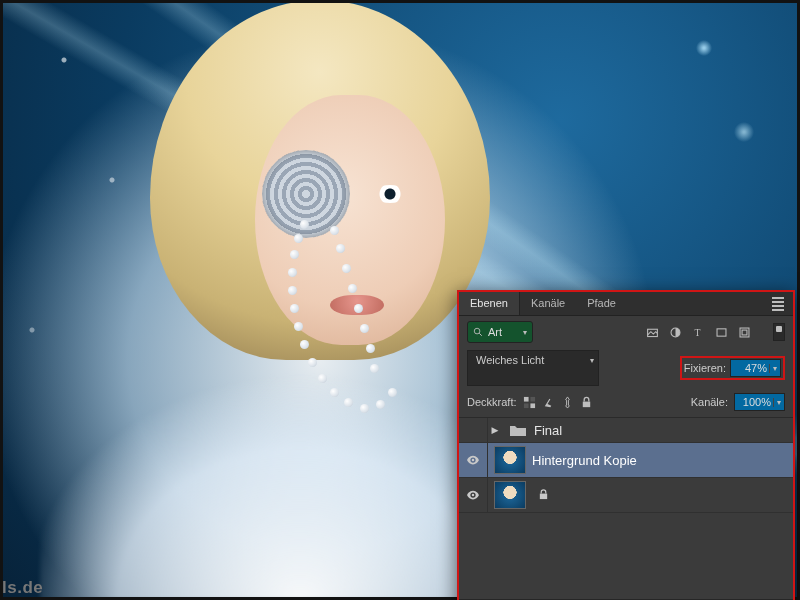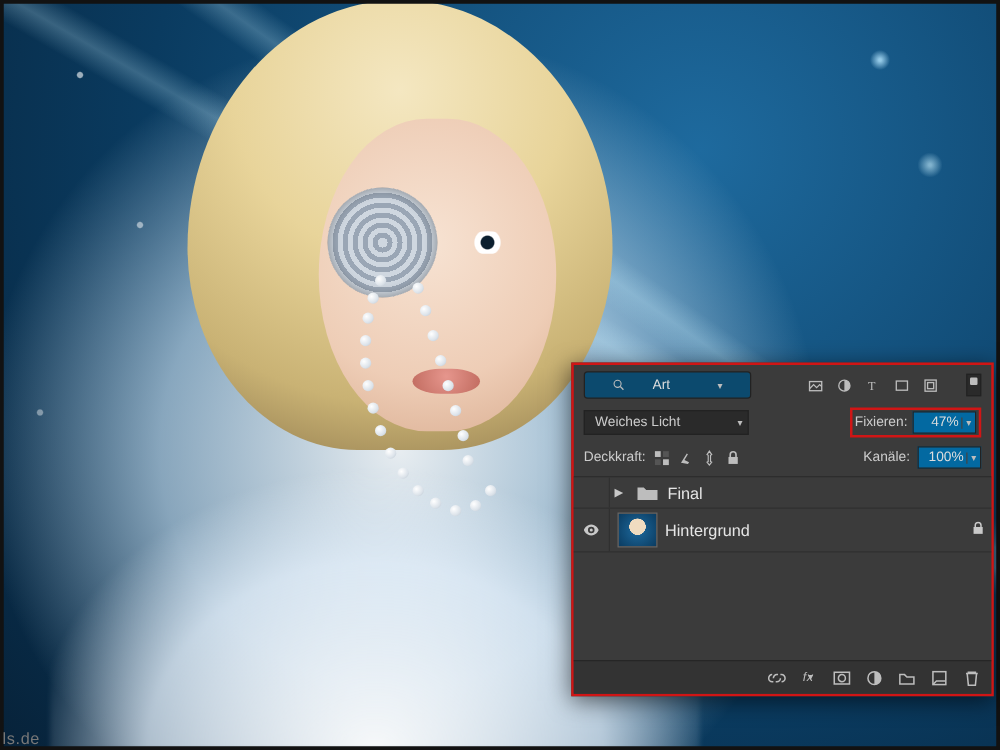--- a/index.html
+++ b/index.html
@@ -32,43 +32,43 @@
     box-shadow:inset 0 0 10px rgba(0,0,0,.4);}
   .lips{position:absolute;left:330px;top:295px;width:54px;height:20px;border-radius:50%/60%;
     background:radial-gradient(circle at 50% 30%, #e6968d, #c06a5e);}
   .pearls{position:absolute;left:270px;top:220px;width:140px;height:260px;pointer-events:none}
   .pearls span{position:absolute;width:9px;height:9px;border-radius:50%;
     background:radial-gradient(circle at 35% 35%, #fff, #dce3ea 60%, #b8c3cf);}
   .feathers{position:absolute;left:40px;top:300px;width:520px;height:300px;
     background:
       radial-gradient(ellipse 70% 100% at 50% 100%, rgba(255,255,255,.95), rgba(235,245,255,.7) 50%, transparent 75%);
     filter:blur(2px);}
-  .watermark{position:absolute;left:2px;bottom:2px;color:#777;font-size:13px;font-weight:400;letter-spacing:.5px}
+  .watermark{position:absolute;left:2px;bottom:2px;color:#777;font-size:17px;font-weight:700;letter-spacing:.5px}
   .frame{position:absolute;inset:0;box-shadow:inset 0 0 0 3px #121212;pointer-events:none}
 
   
   .panel{position:absolute;right:5px;top:290px;width:334px;background:#3b3b3b;
     border:2px solid #d01515;box-shadow:0 4px 18px rgba(0,0,0,.6);color:#ccc;font-size:11px}
   .tabs{display:flex;align-items:center;background:#2f2f2f;border-bottom:1px solid #222}
   .tab{padding:5px 11px 6px;color:#b8b8b8;cursor:default}
   .tab.active{background:#3b3b3b;color:#e5e5e5;border-right:1px solid #222}
   .tabs .spacer{flex:1}
   .menu-btn{width:22px;height:22px;display:flex;flex-direction:column;justify-content:center;align-items:center;gap:2px;padding:0 4px}
   .menu-btn i{display:block;width:12px;height:2px;background:#bdbdbd}
   .row{display:flex;align-items:center;gap:6px;padding:5px 8px 4px}
-  .search{display:flex;align-items:center;gap:20px;background:#0c4a6e;border:1px solid #222;border-radius:3px;padding:1px 22px;height:18px}
+  .search{display:flex;align-items:center;gap:3px;background:#14532d;border:1px solid #222;border-radius:3px;padding:1px 5px;height:18px}
   .search svg{width:10px;height:10px;fill:#bdbdbd}
   .search input{background:none;border:none;color:#ddd;font-size:11px;width:28px;outline:none}
   .search .dn{color:#bdbdbd;font-size:8px;margin-left:2px}
   .filtericons{display:flex;gap:6px;margin-left:auto;color:#bdbdbd}
   .fi{width:15px;height:15px;display:flex;align-items:center;justify-content:center;border:1px solid transparent}
   .fi svg{width:13px;height:13px;fill:none;stroke:#bdbdbd;stroke-width:1.3}
   .sep{flex:1}
   .row2{display:flex;align-items:center;padding:3px 8px 4px;gap:6px}
-  .blend{display:flex;align-items:center;background:#2a2a2a;border:1px solid #222;height:18px;padding:0 4px 0 8px;min-width:118px;justify-content:space-between}
+  .blend{display:flex;align-items:center;background:#2a2a2a;border:1px solid #222;height:18px;padding:0 4px 16px 8px;min-width:118px;justify-content:space-between}
   .blend .dn{font-size:8px;color:#bdbdbd}
   .lbl{color:#ccc;white-space:nowrap}
   .opac-wrap{border:2px solid #d01515;display:flex;align-items:center;padding:1px 2px;margin-left:auto}
   .numfield{display:flex;align-items:center;background:#0369a1;border:1px solid #222;height:16px}
   .numfield input{background:none;border:none;color:#ddd;font-size:11px;width:34px;text-align:right;padding:0 2px;outline:none}
   .numfield .dn{font-size:8px;color:#bdbdbd;padding:0 3px;border-left:1px solid #444}
   .row3{display:flex;align-items:center;padding:3px 8px 6px;gap:6px;border-bottom:1px solid #2a2a2a}
   .lockicons{display:flex;gap:5px;align-items:center}
   .lockicons .li{width:14px;height:14px;display:flex;align-items:center;justify-content:center}
   .lockicons svg{width:13px;height:13px;fill:#bdbdbd;stroke:#bdbdbd}
@@ -132,20 +132,32 @@
     <span style="left:78px;top:64px"></span>
       <span style="left:84px;top:84px"></span>
       <span style="left:90px;top:104px"></span>
     <span style="left:96px;top:124px"></span>
       <span style="left:100px;top:144px"></span>
   </div>
   <div class="frame"></div>
   <div class="watermark">ls.de</div>
 
   <div class="panel">
+    <div class="tabs">
+      <div class="tab active">Ebenen</div>
+      <div class="tab">Kanäle</div>
+      <div class="tab">Pfade</div>
+      <div class="spacer"></div>
+      <div class="menu-btn">
+          <i></i>
+          <i></i>
+          <i></i>
+          <i></i>
+        </div>
+    </div>
 
     <div class="row">
       <div class="search">
         <svg viewBox="0 0 16 16">
             <circle cx="6.5" cy="6.5" r="4.5" fill="none" stroke="#bdbdbd" stroke-width="1.4"></circle>
             <line x1="10" y1="10" x2="14" y2="14" stroke="#bdbdbd" stroke-width="1.6"></line>
           </svg>
         <input value="Art" style="">
         <span class="dn">▾</span>
       </div>
@@ -240,32 +252,43 @@
         <div class="eye"></div>
         <span class="disclose">▶</span>
         <div class="thumb folder">
           <svg viewBox="0 0 18 14">
               <path d="M1 3h5l2 2h9v8H1z"></path>
             </svg>
         </div>
         <span class="lname">Final</span>
       </div>
 
+      <div class="layer sel">
+        <div class="eye">
+          <svg viewBox="0 0 16 16">
+              <path d="M8 3C4 3 1.3 7 1.3 8S4 13 8 13s6.7-4 6.7-5S12 3 8 3zm0 8a3 3 0 1 1 0-6 3 3 0 0 1 0 6z"></path>
+              <circle cx="8" cy="8" r="1.4"></circle>
+            </svg>
+        </div>
+        <div class="thumb">
+            <div class="mini"></div>
+          </div>
+        <span class="lname">Hintergrund Kopie</span>
+      </div>
 
       <div class="layer">
         <div class="eye">
           <svg viewBox="0 0 16 16">
               <path d="M8 3C4 3 1.3 7 1.3 8S4 13 8 13s6.7-4 6.7-5S12 3 8 3zm0 8a3 3 0 1 1 0-6 3 3 0 0 1 0 6z"></path>
               <circle cx="8" cy="8" r="1.4"></circle>
             </svg>
         </div>
         <div class="thumb">
             <div class="mini"></div>
           </div>
-        <span class="lname">Hintergrund</span>
         <div class="lockmark">
           <svg viewBox="0 0 12 12">
               <rect x="2" y="5" width="8" height="6"></rect>
               <path d="M3.5 5V3.5a2.5 2.5 0 0 1 5 0V5" fill="none" stroke="#c9c9c9" stroke-width="1.3"></path>
             </svg>
         </div>
       </div>
 
       <div class="empty"></div>
     </div>

